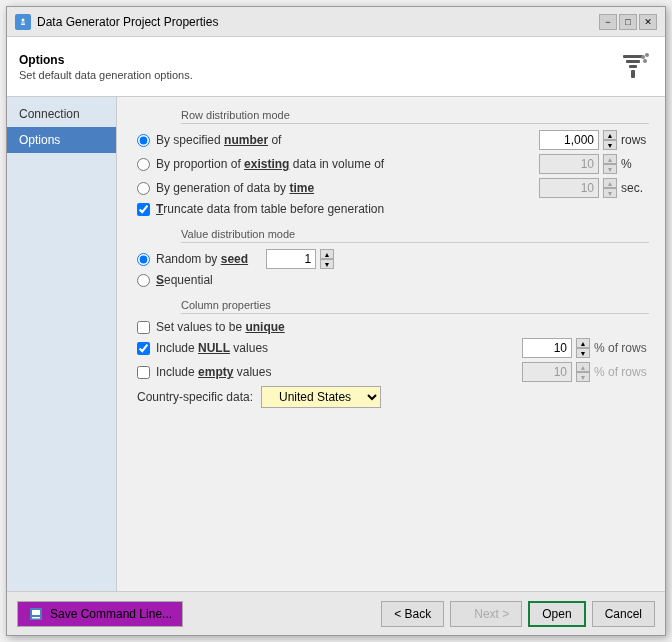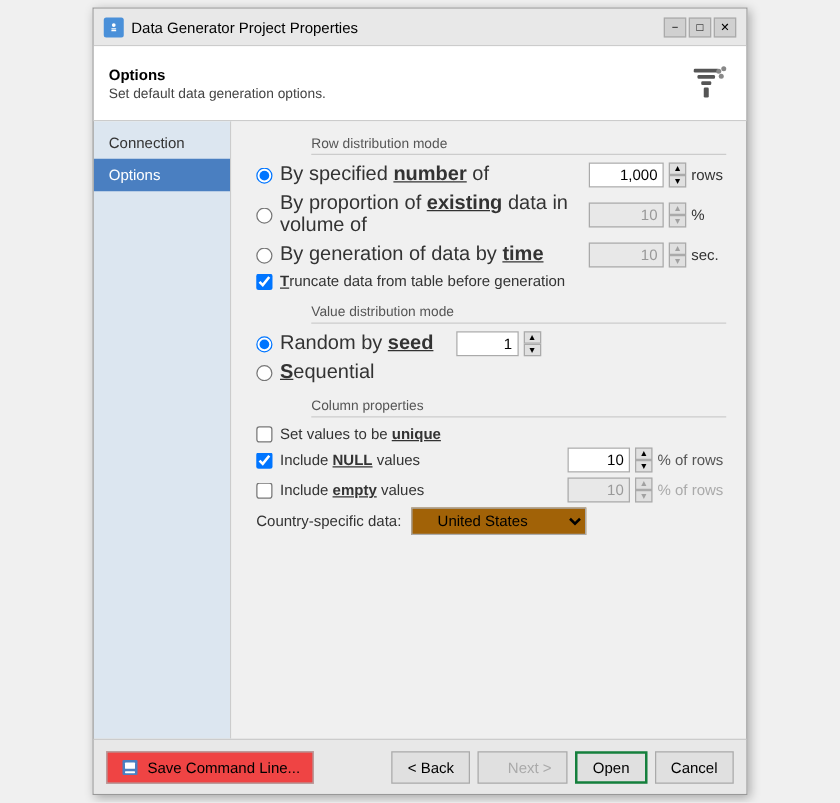--- a/index.html
+++ b/index.html
@@ -8,21 +8,21 @@
       font-size: 12px;
       background: #f0f0f0;
       display: flex;
       justify-content: center;
       align-items: center;
       width: 672px;
       height: 642px;
       overflow: hidden;
     }
     .window {
-      width: 524px;
+      width: 660px;
       height: 630px;
       background: #f0f0f0;
       border: 1px solid #999;
       box-shadow: 2px 2px 8px rgba(0,0,0,0.3);
       display: flex;
       flex-direction: column;
     }
     .title-bar {
       background: #e8e8e8;
       border-bottom: 1px solid #ccc;
@@ -133,21 +133,21 @@
       display: flex;
       align-items: center;
       gap: 6px;
       margin-bottom: 4px;
       padding-left: 4px;
     }
     .radio-row input[type="radio"] {
       margin: 0;
     }
     .radio-row label {
-      font-size: 16px;
+      font-size: 12px;
       color: #333;
     }
     .radio-row label b {
       font-weight: bold;
       text-decoration: underline;
     }
     .num-input {
       width: 60px;
       height: 20px;
       border: 1px solid #aaa;
@@ -207,23 +207,24 @@
       padding-left: 4px;
     }
     .country-row label {
       font-size: 12px;
       color: #333;
     }
     .country-select {
       height: 22px;
       border: 1px solid #aaa;
       font-size: 12px;
-      background: #a16207;
-      padding: 0 16px;
+      background: #fef9c3;
+      padding: 0 4px;
       min-width: 120px;
+      text-align: center;
     }
     .footer {
       border-top: 1px solid #ccc;
       background: #e8e8e8;
       padding: 6px 10px;
       display: flex;
       align-items: center;
       justify-content: space-between;
       height: 44px;
     }
@@ -253,21 +254,21 @@
     }
     .btn:disabled {
       color: #aaa;
       cursor: default;
       padding-left: 23px;
     }
     .save-cmd-btn {
       height: 26px;
       padding: 0 10px;
       border: 1px solid #aaa;
-      background: #ef4444;
+      background: #a21caf;
       cursor: pointer;
       font-size: 12px;
       display: flex;
       align-items: center;
       gap: 6px;
     }
     .save-cmd-icon {
       width: 16px;
       height: 16px;
       display: flex;

